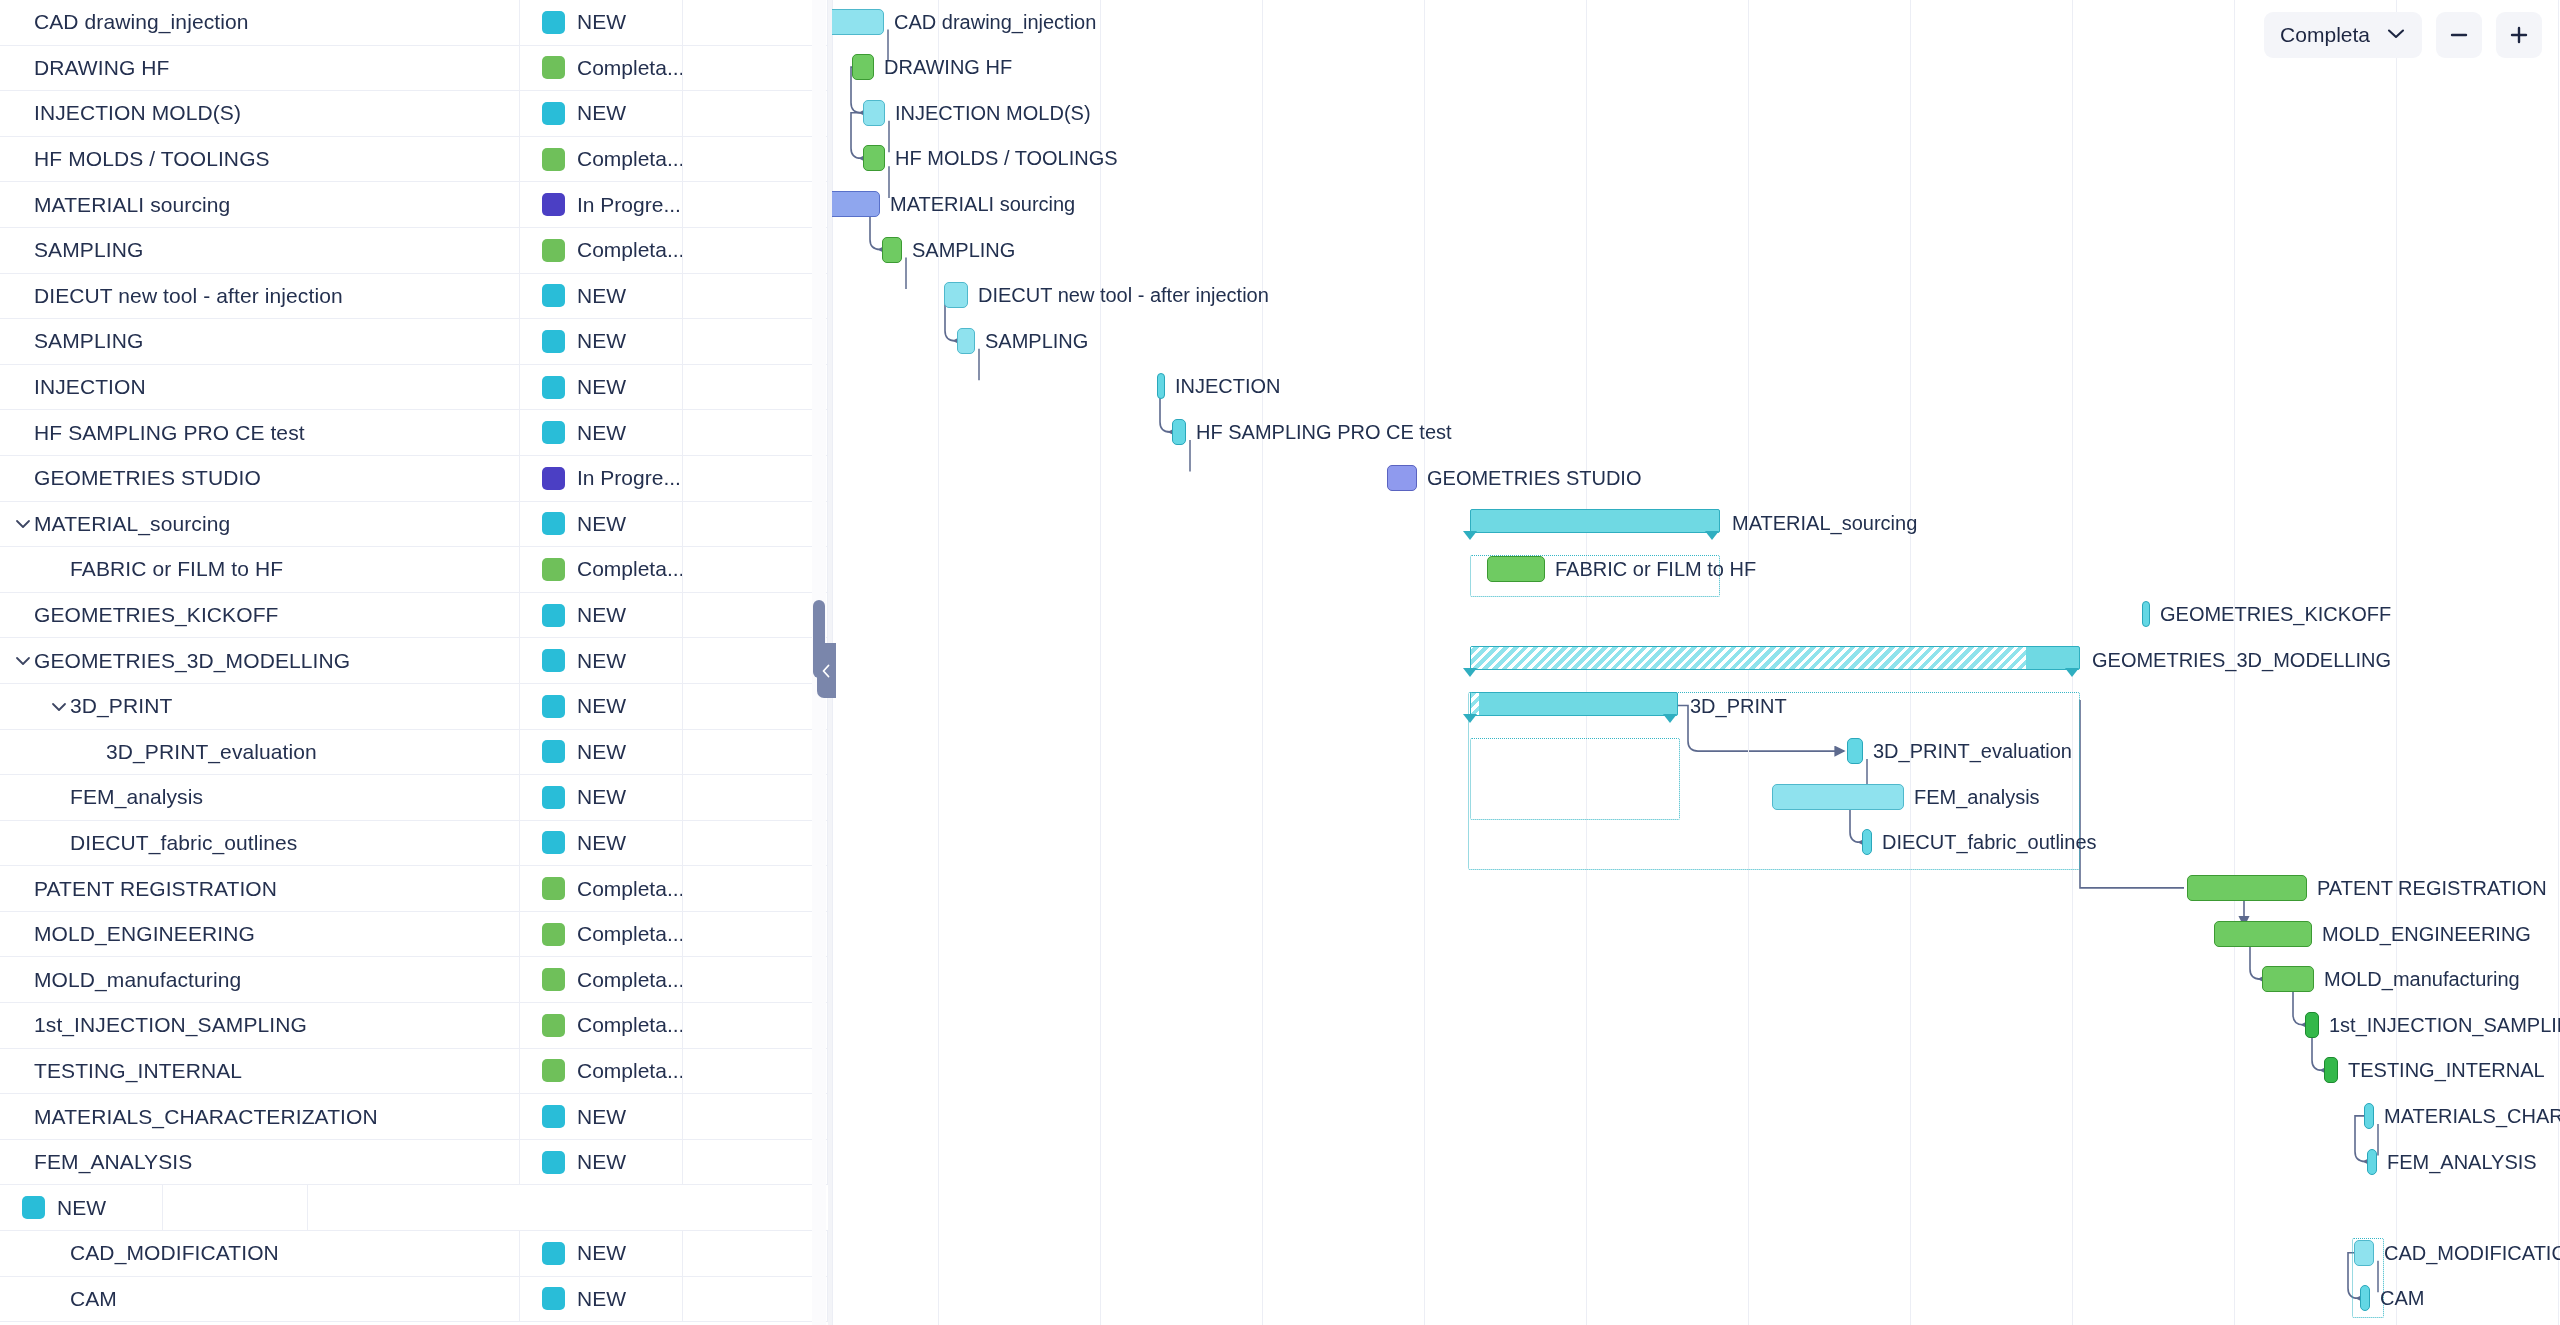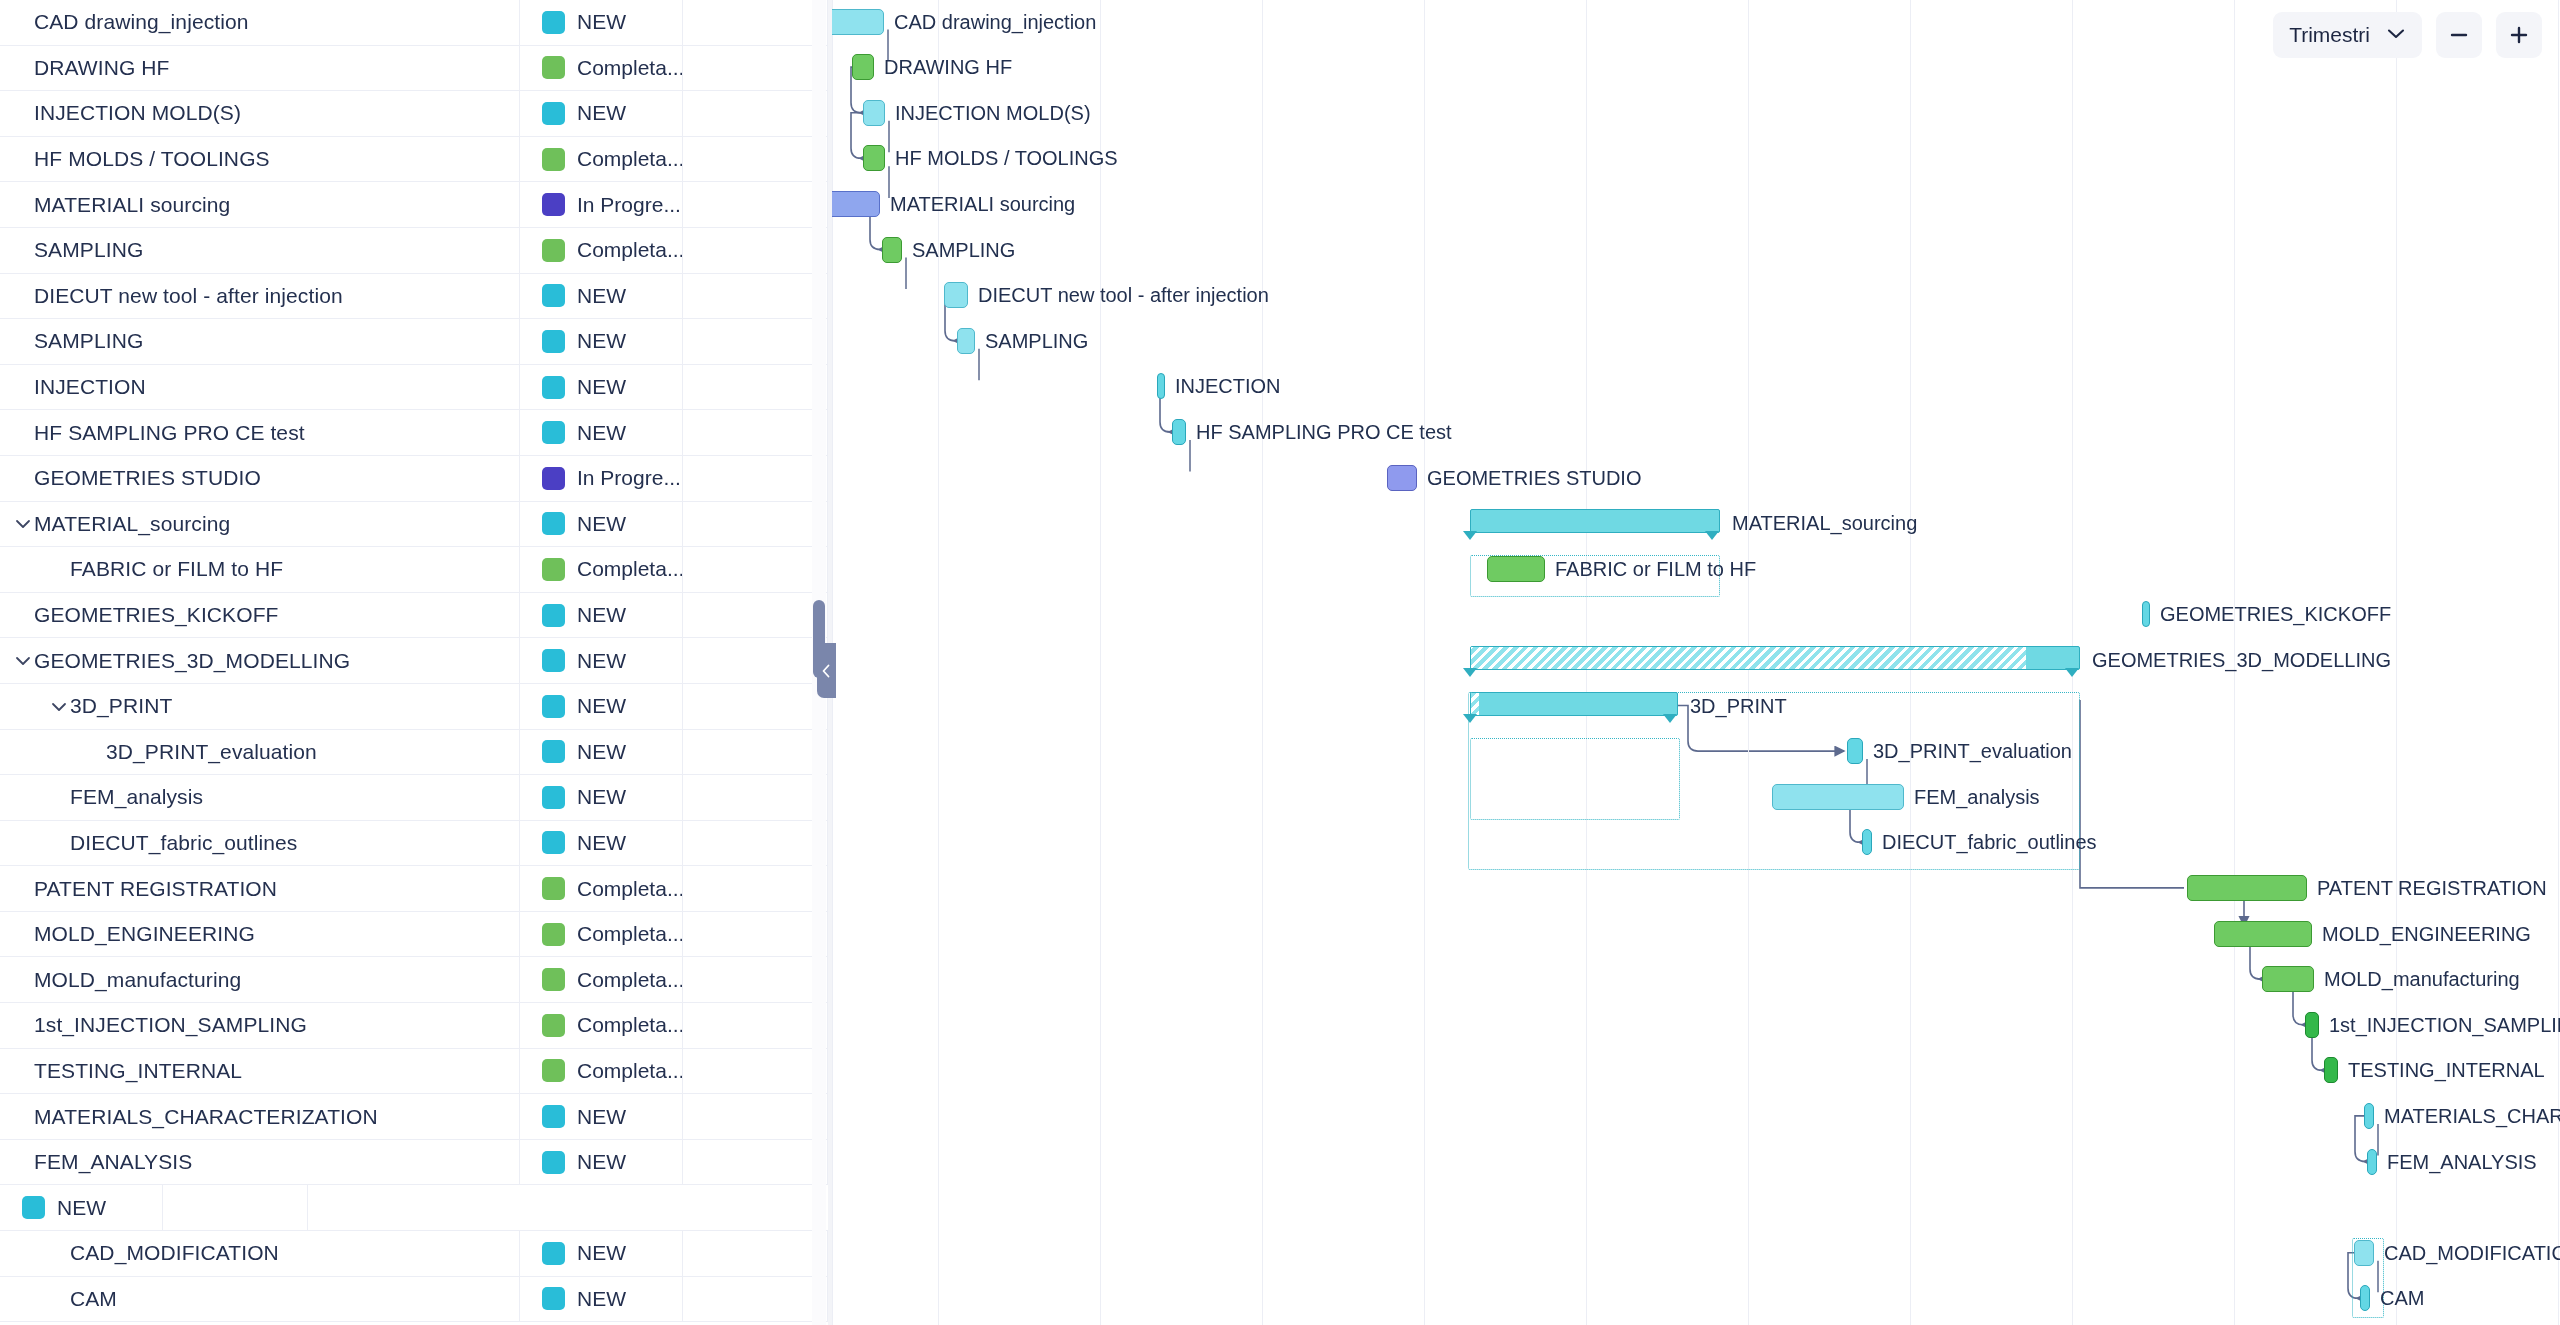--- a/index.html
+++ b/index.html
@@ -852,21 +852,21 @@
       <div class="bar cyan-dark" style="left: 1535px; top: 1148.5px; width: 10px;"></div>
       <div class="bar-label" style="left: 1555px; top: 1139.5px;">FEM_ANALYSIS</div>
       <div class="bar cyan" style="left: 1522px; top: 1239.7px; width: 20px;"></div>
       <div class="bar-label" style="left: 1552px; top: 1230.7px;">CAD_MODIFICATION</div>
       <div class="bar cyan-dark" style="left: 1528px; top: 1285.3px; width: 10px;"></div>
       <div class="bar-label" style="left: 1548px; top: 1276.3px;">CAM</div>
     </div>
 
   <div id="toolbar">
     <div id="zoom-select">
-      <span class="sel-text">Trimestri</span>
+      <span class="sel-text">Completa</span>
       <span>
         <svg width="20" height="13" viewBox="0 0 20 13" fill="none" stroke="#1d2642" stroke-width="2.1" stroke-linecap="round" stroke-linejoin="round">
           <polyline points="3,3.5 10,10 17,3.5"></polyline>
         </svg>
       </span>
     </div>
     <div class="icon-btn">
       <span>
         <svg width="22" height="22" viewBox="0 0 22 22" fill="none" stroke="#1d2642" stroke-width="2.4" stroke-linecap="round">
           <line x1="4" y1="11" x2="18" y2="11"></line>

